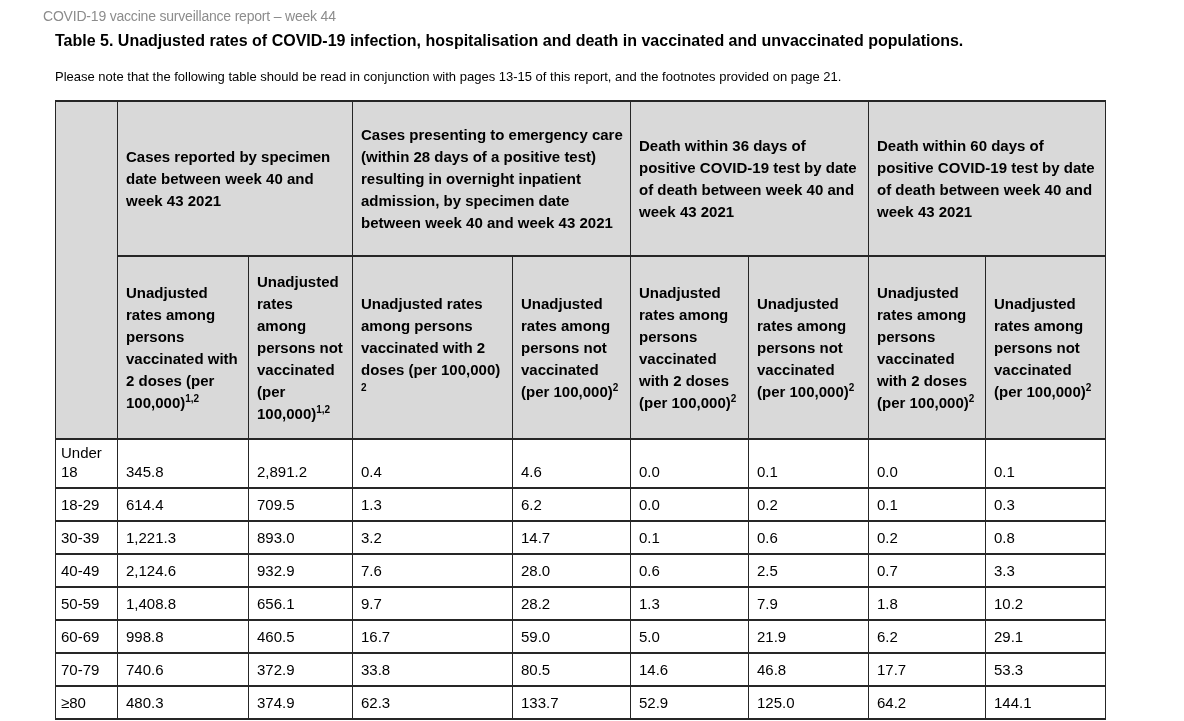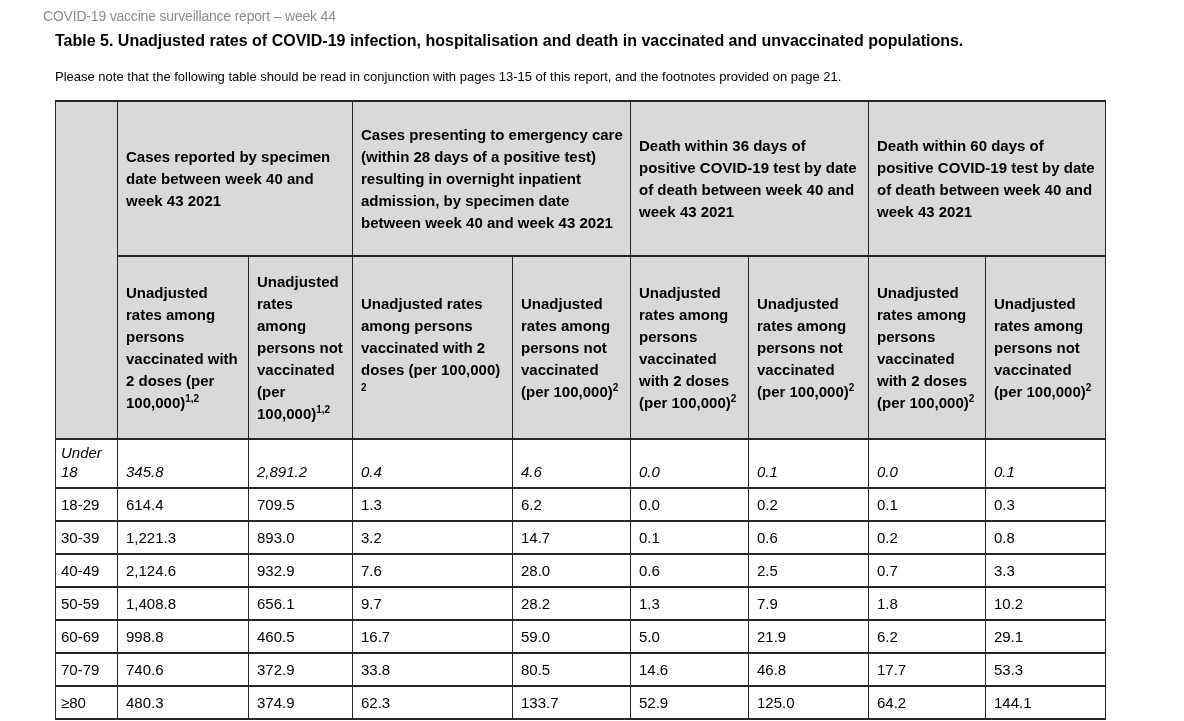--- a/index.html
+++ b/index.html
@@ -58,21 +58,21 @@
   th.corner{padding:0;}
   sup{font-size:10px;line-height:0;}
   tbody td{
     vertical-align:bottom;
     padding:3px 4px 6px 8px;
     line-height:19px;
     background:#fff;
   }
   tbody td.age{padding-left:5px;}
   tbody tr{height:33px;}
-  tbody tr.tall{height:36px;font-style:italic;}
+  tbody tr.tall{height:36px;}
 </style>
 </head>
 <body>
 
 <div class="page">
   <p class="breadcrumb">COVID-19 vaccine surveillance report – week 44</p>
   <h1 class="title">Table 5. Unadjusted rates of COVID-19 infection, hospitalisation and death in vaccinated and unvaccinated populations.</h1>
   <p class="note">Please note that the following table should be read in conjunction with pages 13-15 of this report, and the footnotes provided on page 21.</p>
 
   <table class="rates">

